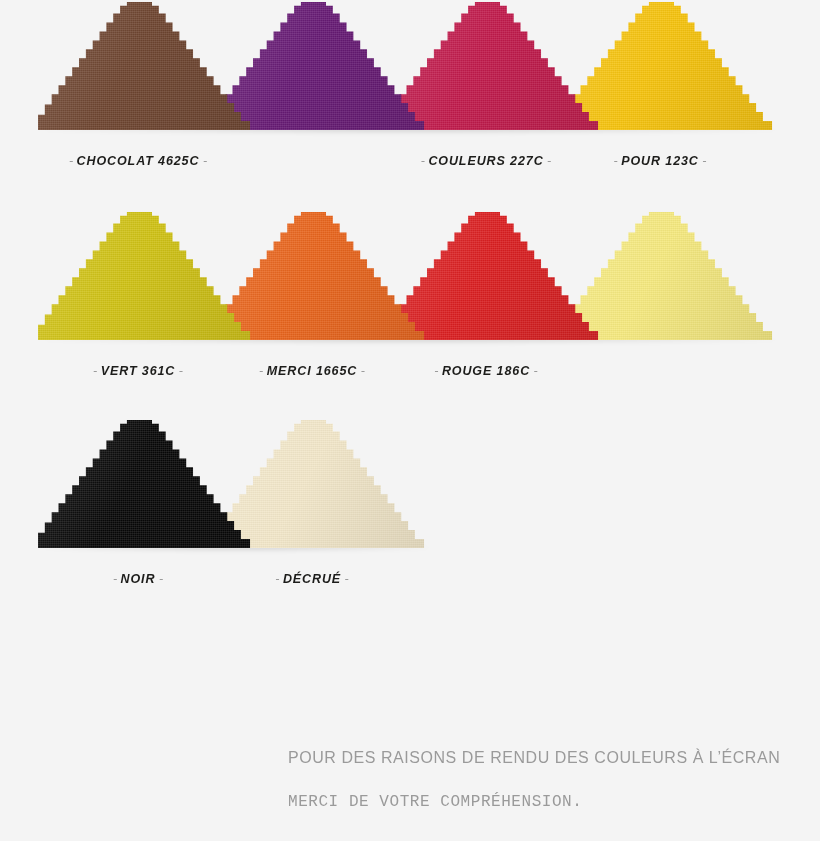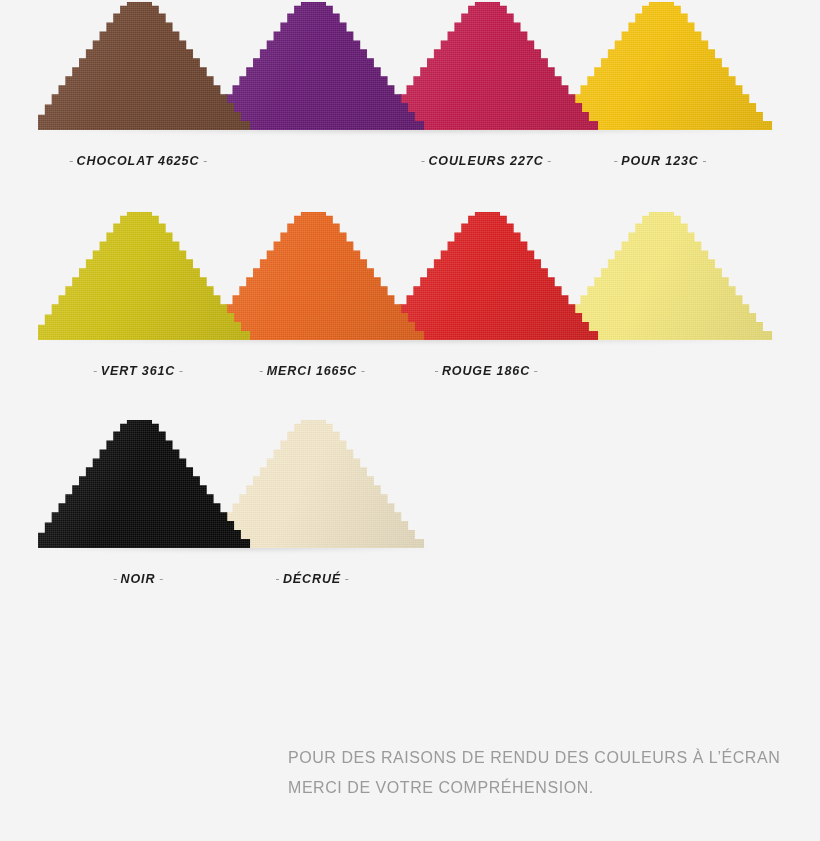--- a/index.html
+++ b/index.html
@@ -136,21 +136,21 @@
     left: 288px;
     top: 748px;
     width: 520px;
     color: #9a9a9a;
     font-family: "Liberation Sans", sans-serif;
     font-size: 16px;
     letter-spacing: .55px;
     line-height: 20px;
   }
   .footer-note .para { margin: 0; }
-  .footer-note .para.second { margin-top: 10px; }
+  .footer-note .para.second { margin-top: 24px; font-family: Liberation Mono, monospace; }
 </style>
 </head>
 <body>
 
 <div class="color-chart">
 
   <div class="swatch-row row-1">
     <div class="swatch-strip" id="strip-0">
       <div class="row-shadow" style="width:736px;"></div>
     <div class="swatch" style="left: 38px; width: 228px; z-index: 4;">

